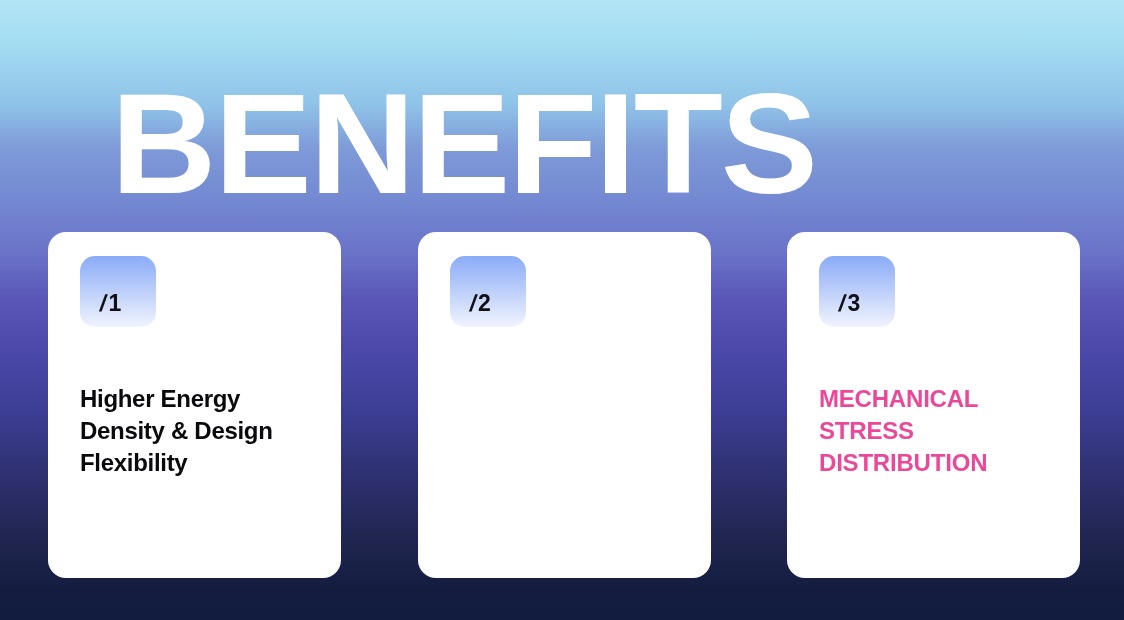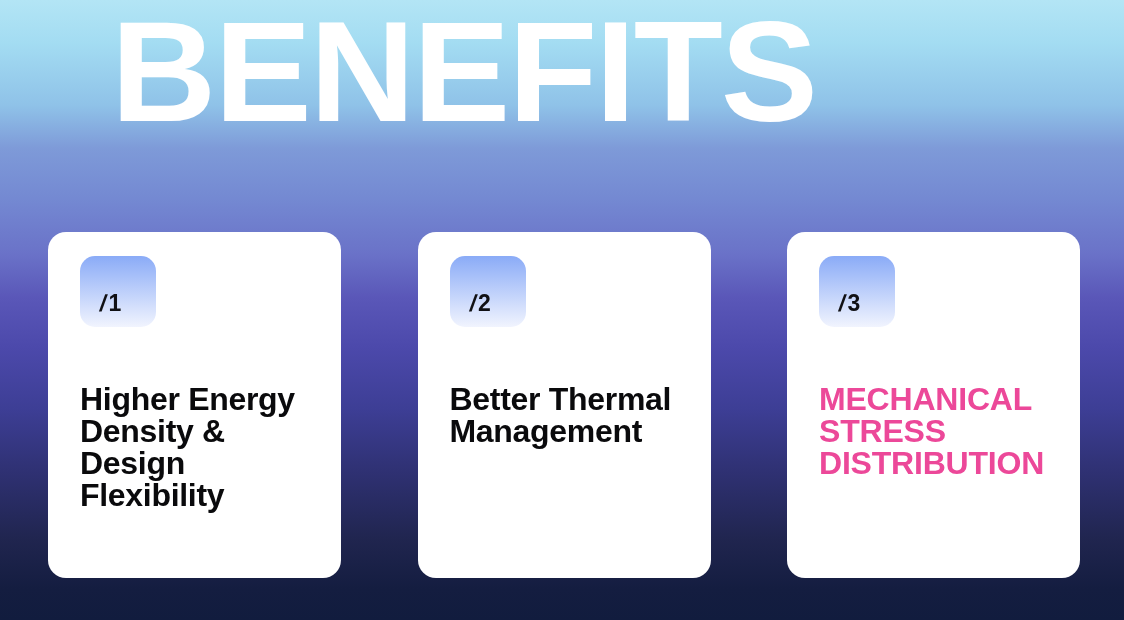--- a/index.html
+++ b/index.html
@@ -40,21 +40,21 @@
   }
 
   
   #headline-wrap {
     position: absolute;
     top: 0;
     left: 0;
     width: 928px;
     height: 215px;
     display: flex;
-    align-items: flex-start;
+    align-items: flex-end;
     justify-content: center;
   }
 
   #headline {
     color: #ffffff;
     font-family: "Liberation Sans Narrow", "Liberation Sans", "DejaVu Sans", sans-serif;
     font-size: 143px;
     font-weight: 700;
     line-height: 1;
     letter-spacing: -2px;
@@ -113,21 +113,21 @@
 
   .badge-label .slash {
     display: inline-block;
     transform: skewX(-10deg);
     margin-right: 2px;
   }
 
   .card-title {
     margin-top: 56px;
     font-family: "Liberation Sans", "DejaVu Sans", sans-serif;
-    font-size: 32px;
+    font-size: 24px;
     font-weight: 700;
     line-height: 32px;
     color: #0a0a0c;
     letter-spacing: -0.3px;
     white-space: pre-line;
   }
 
   .card-title.upper {
     letter-spacing: -0.2px;
   }
@@ -149,22 +149,20 @@
       </div>
       <div class="card-title" style="color: rgb(10, 10, 12);">Higher Energy
 Density &amp; Design
 Flexibility</div>
     </div>
 
     <div class="card" style="background: rgb(255, 255, 255);">
       <div class="badge" style="background: linear-gradient(rgb(138, 171, 247) 0%, rgb(241, 244, 254) 100%);">
         <span class="badge-label"><span class="slash">/</span><span>2</span></span>
       </div>
-      <div class="card-title" style="color: rgb(10, 10, 12);">Better Thermal
-Management</div>
     </div>
 
     <div class="card" style="background: rgb(255, 255, 255);">
       <div class="badge" style="background: linear-gradient(rgb(138, 171, 247) 0%, rgb(241, 244, 254) 100%);">
         <span class="badge-label"><span class="slash">/</span><span>3</span></span>
       </div>
       <div class="card-title upper" style="color: #ec4899;">MECHANICAL
 STRESS
 DISTRIBUTION</div>
     </div>

